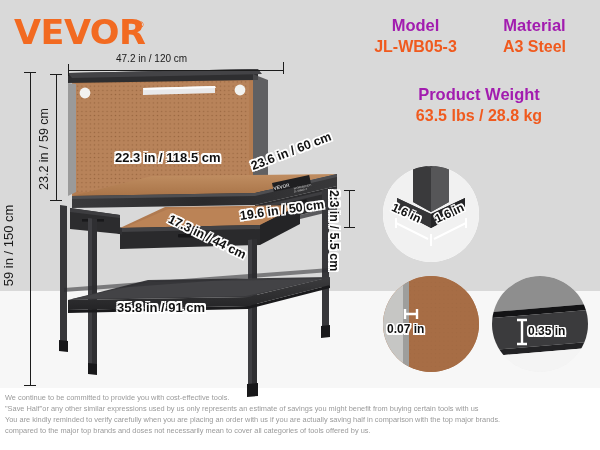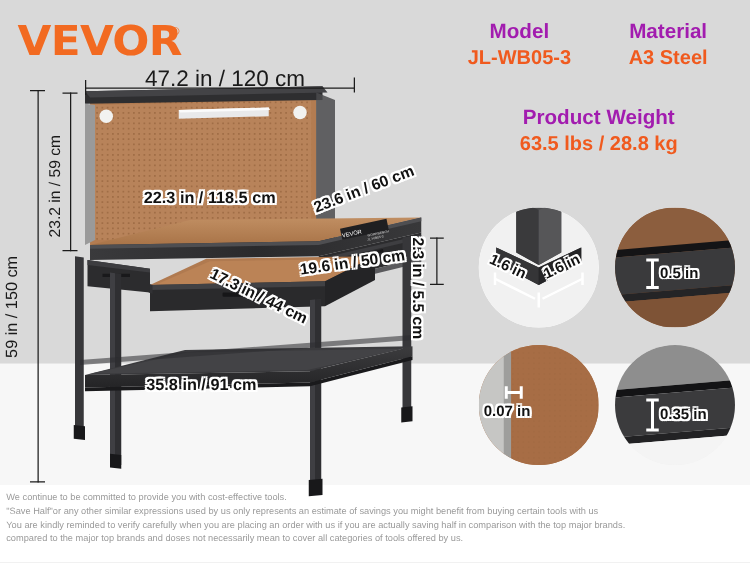--- a/index.html
+++ b/index.html
@@ -30,21 +30,21 @@
   .spec-col{width:50%;text-align:center;}
   .spec-key{font-size:16.5px;font-weight:bold;color:#a21caf;line-height:1.35;}
   .spec-val{font-size:16px;font-weight:bold;color:#f05a1e;line-height:1.4;}
   .spec-weight{margin-top:24px;text-align:center;padding-left:8px;}
   .spec-weight .spec-key{font-size:16.5px;}
   .spec-weight .spec-val{font-size:16px;}
 
   
   .dim{position:absolute;font-size:12.5px;color:#1a1a1a;white-space:nowrap;
        font-family:"Liberation Sans",sans-serif;}
-  .dim-top{left:116px;top:53px;font-size:18px;}
+  .dim-top{left:116px;top:53px;font-size:10px;}
   .dim-h-150{left:-32px;top:238px;transform:rotate(-90deg);transform-origin:center;font-size:13px;}
   .dim-h-59{left:3px;top:142px;transform:rotate(-90deg);transform-origin:center;font-size:12.5px;}
 
   
   .rule{position:absolute;background:#1c1c1c;}
   .rule-h{height:1.3px;}
   .rule-v{width:1.3px;}
 
   
   .olab{
@@ -268,36 +268,20 @@
       <line x1="13" y1="57" x2="45" y2="73" stroke="#fff" stroke-width="2"></line>
       <line x1="13" y1="52" x2="13" y2="62" stroke="#fff" stroke-width="2"></line>
       <line x1="48" y1="68" x2="48" y2="80" stroke="#fff" stroke-width="2"></line>
       <line x1="51" y1="73" x2="83" y2="57" stroke="#fff" stroke-width="2"></line>
       <line x1="83" y1="52" x2="83" y2="62" stroke="#fff" stroke-width="2"></line>
     </svg>
     <div class="clab" style="left:8px;top:40px;transform:rotate(25deg);">1.6 in</div>
     <div class="clab" style="left:51px;top:40px;transform:rotate(-25deg);">1.6 in</div>
   </div>
 
-  <div class="circ c2">
-    <svg viewBox="0 0 96 96" width="96" height="96">
-      <rect width="96" height="96" fill="#8a5b3c"></rect>
-      <polygon points="0,0 96,0 96,26 0,34" fill="#8c5e3e"></polygon>
-      <polygon points="0,34 96,26 96,32 0,40" fill="#141416"></polygon>
-      <polygon points="0,40 96,32 96,62 0,70" fill="#3a3a3c"></polygon>
-      <polygon points="0,70 96,62 96,68 0,76" fill="#242426"></polygon>
-      <polygon points="0,76 96,68 96,96 0,96" fill="#7e5336"></polygon>
-    </svg>
-    <svg viewBox="0 0 96 96" width="96" height="96" style="position:absolute;left:0;top:0;">
-      <line x1="30" y1="42" x2="30" y2="64" stroke="#fff" stroke-width="2.4"></line>
-      <line x1="25" y1="42" x2="35" y2="42" stroke="#fff" stroke-width="2.4"></line>
-      <line x1="25" y1="64" x2="35" y2="64" stroke="#fff" stroke-width="2.4"></line>
-    </svg>
-    <div class="clab" style="left:36px;top:45px;">0.5 in</div>
-  </div>
 
   <div class="circ c3">
     <svg viewBox="0 0 96 96" width="96" height="96">
       <rect width="96" height="96" fill="#a96f47"></rect>
       <rect x="0" y="0" width="22" height="96" fill="#c6c6c4"></rect>
       <rect x="20" y="0" width="6" height="96" fill="#9e9e9c"></rect>
       <rect x="26" y="0" width="70" height="96" fill="#a76d45"></rect>
       <rect x="26" y="0" width="70" height="96" fill="url(#peg)" opacity="0.25"></rect>
     </svg>
     <svg viewBox="0 0 96 96" width="96" height="96" style="position:absolute;left:0;top:0;">

